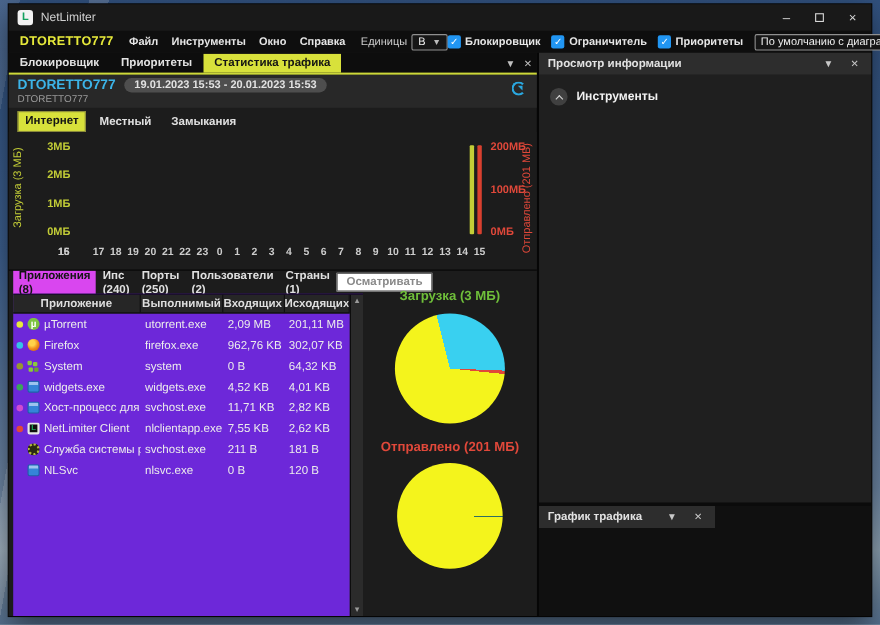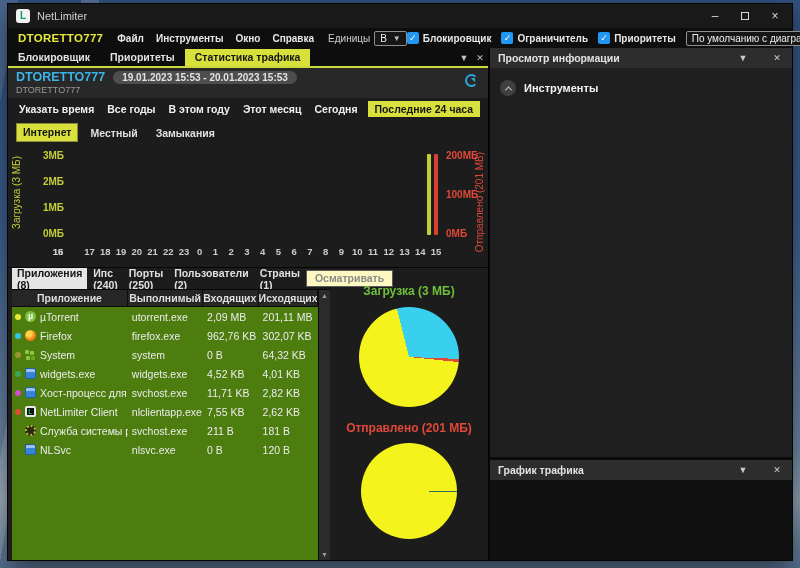--- a/index.html
+++ b/index.html
@@ -83,23 +83,23 @@
   .ytick.r { left:438px; text-align:left; color:#e0483a; }
   .xtick { position:absolute; top:104px; font-size:9.5px; color:#cccccc; transform:translateX(-50%); font-weight:bold; }
   .bar { position:absolute; width:4px; top:12px; height:81px; border-radius:1px; }
 
   
   .bottom { flex:1; display:flex; min-height:0; background:#1c1c1c; }
   .table-area { width:322px; flex:none; display:flex; flex-direction:column; min-height:0; }
   .table-tabs { height:21px; display:flex; align-items:center; padding:0 2px 0 4px; gap:1px; font-size:10.5px; font-weight:bold;
     color:#e0e0e0; flex:none; }
   .ttab { padding:2px 5px; }
-  .ttab.active { background:#e5e5e5; color:#141414; }
-  .inspect { margin-left:auto; border:1px solid #5a5a5a; background:#fef9c3; color:#8a8a8a; padding:1px 8px 2px; font-size:10.5px; }
-  .grid { flex:1; display:flex; min-height:0; border-top:1px solid #060606; margin-left:4px; background:#4d7c0f; }
+  .ttab.active { background:#d946ef; color:#141414; }
+  .inspect { margin-left:auto; border:1px solid #5a5a5a; background:#ffffff; color:#8a8a8a; padding:1px 8px 2px; font-size:10.5px; }
+  .grid { flex:1; display:flex; min-height:0; border-top:1px solid #060606; margin-left:4px; background:#6d28d9; }
   .gcols { flex:1; min-width:0; }
   .thead { display:flex; height:17px; background:#262626; border-bottom:1px solid #0a0a0a; }
   .th { font-size:10.5px; font-weight:bold; color:#dedede; text-align:center; line-height:16px; border-right:1px solid #0f0f0f;
     overflow:hidden; white-space:nowrap; }
   .trow { display:flex; height:19px; align-items:center; }
   .td { font-size:10.5px; color:#ececec; white-space:nowrap; overflow:hidden; padding-left:4px; }
   .namecell { display:flex; align-items:center; gap:4px; padding-left:3px; }
   .dot { width:6px; height:6px; border-radius:50%; flex:none; }
   .appicon { width:11px; height:11px; flex:none; border-radius:2px; position:relative; }
   .ic-utorrent { background:#7dc242; border-radius:50%; color:#fff; font-size:9px; line-height:11px; text-align:center; font-weight:bold; }
@@ -116,30 +116,30 @@
   
   .pies-area { flex:1; display:flex; flex-direction:column; align-items:center; padding-top:16px; min-height:0; }
   .pie-title { font-size:12px; font-weight:bold; }
   .pie { border-radius:50%; margin-top:9px; }
   #pie-1 { width:100px; height:100px; }
   #pie-2 { width:96px; height:96px; margin-top:8px; }
   .pie-title.sent { margin-top:14px; }
 
   
   .panel-header { height:20px; background:#2d2d2d; display:flex; align-items:center; padding:0 8px; font-size:10.5px;
-    color:#e2e2e2; font-weight:bold; flex:none; gap:20px; }
+    color:#e2e2e2; font-weight:bold; flex:none; gap:10px; }
   .panel-header .spacer { flex:1; }
   .ph-ctl { color:#c8c8c8; font-size:9px; width:14px; text-align:center; font-weight:normal; }
   .info-panel { flex:1; display:flex; flex-direction:column; min-height:0; }
   .info-body { flex:1; background:#1f1f1f; padding:12px 10px; }
   .tools-row { display:flex; align-items:center; gap:8px; color:#f2f2f2; font-size:11px; font-weight:bold; }
   .circle-btn { width:16px; height:16px; border-radius:50%; background:#404040; display:flex; align-items:center; justify-content:center; flex:none; }
   .chev-up { width:5px; height:5px; border-left:1.5px solid #d8d8d8; border-top:1.5px solid #d8d8d8; transform:rotate(45deg) translate(1px,1px); }
   .panel-gap { height:3px; background:#0b0b0b; flex:none; }
-  .traffic-panel { height:100px; flex:none; display:flex; flex-direction:column; }
+  .traffic-panel { height:100px; flex:none; display:flex; flex-direction:row; }
   .traffic-body { flex:1; background:#1f1f1f; position:relative; font-size:10.5px; font-weight:bold; }
   .dl-label { position:absolute; left:8px; top:4px; color:#5aa555; }
   .ul-label { position:absolute; right:8px; top:4px; color:#cf3b2e; }
   .time-label { position:absolute; left:8px; bottom:4px; color:#4f4f4f; font-weight:normal; font-size:10px; }
 </style>
 </head>
 <body>
 
 <div class="window">
 
@@ -202,28 +202,20 @@
 
       <div class="stats-header">
         <div class="sh-line1">
           <span class="sh-user">DTORETTO777</span>
           <span class="date-pill">19.01.2023 15:53 - 20.01.2023 15:53</span>
         </div>
         <div class="sh-sub">DTORETTO777</div>
         <div class="refresh"></div>
       </div>
 
-      <div class="time-filters" id="time-filters">
-          <span class="tf">Указать время</span>
-          <span class="tf">Все годы</span>
-          <span class="tf">В этом году</span>
-          <span class="tf">Этот месяц</span>
-          <span class="tf">Сегодня</span>
-          <span class="tf active">Последние 24 часа</span>
-        </div>
 
       <div class="scope-tabs" id="scope-tabs">
           <span class="sc active">Интернет</span>
           <span class="sc">Местный</span>
           <span class="sc">Замыкания</span>
         </div>
 
       <div class="chart" id="chart">
         <span class="vlabel left">Загрузка (3 МБ)</span>
         <span class="vlabel right">Отправлено (201 МБ)</span>

